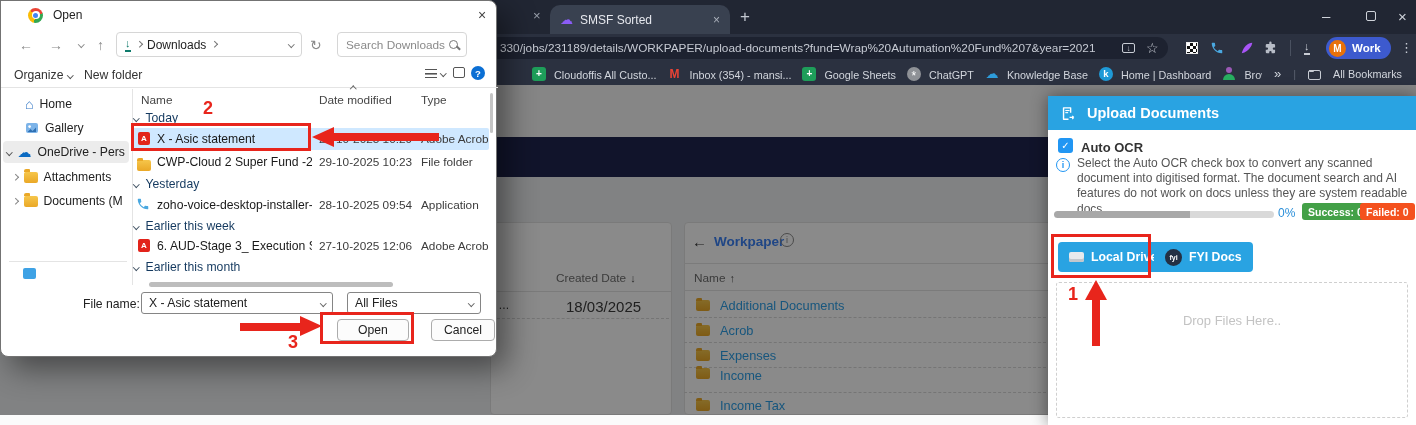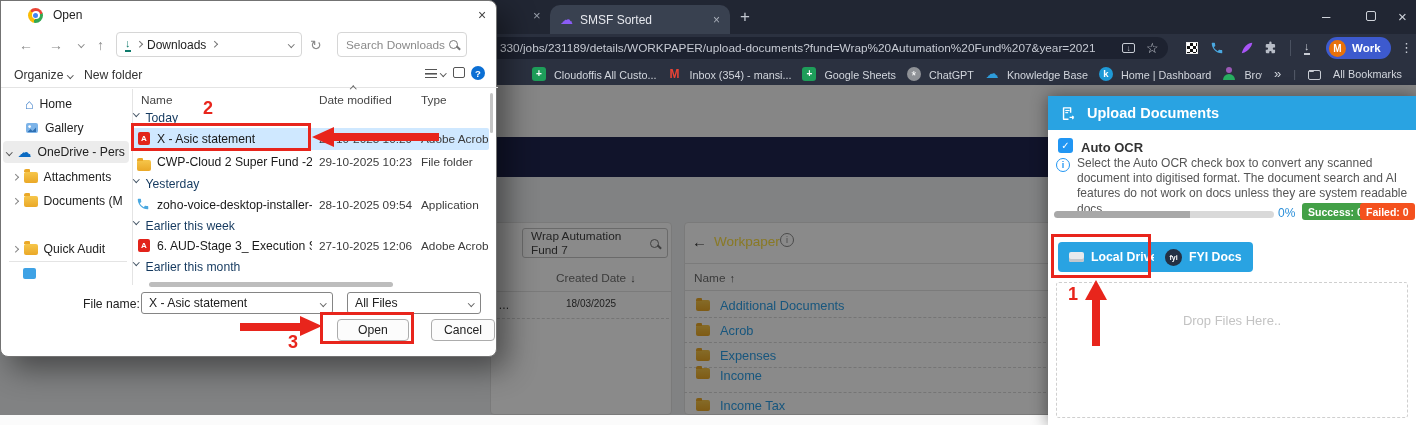--- a/index.html
+++ b/index.html
@@ -91,21 +91,21 @@
   .lines{width:12px;height:9px;border-top:1.6px solid #555;border-bottom:1.6px solid #555;background:linear-gradient(#555,#555) center/100% 1.6px no-repeat}
   .panebox{width:12px;height:11px;border:1.5px solid #555;border-radius:2px}
   .helpcirc{width:14px;height:14px;border-radius:50%;background:#0b6fd4;color:#fff;font-size:9.5px;font-weight:bold;display:inline-flex;align-items:center;justify-content:center}
   .sitem{display:flex;align-items:center;gap:6px;height:22px;font-size:12.2px;color:#222;padding-left:4px;border-radius:4px}
   .sitem.hl{background:#ececec}
   .fold{display:inline-block;width:14px;height:11px;background:linear-gradient(#f6c64b,#eaa827);border-radius:1.5px 2px 2px 2px;position:relative;flex:none}
   .fold::before{content:"";position:absolute;top:-2.5px;left:0;width:6px;height:3px;background:#eaa827;border-radius:2px 1px 0 0}
   .pdfic{display:inline-flex;width:12px;height:13px;background:#e2231a;border-radius:2px;color:#fff;font-size:8px;font-weight:bold;align-items:center;justify-content:center;flex:none}
   .pdfic::after{content:"A"}
   .hdrtext{font-size:11.8px;color:#454545}
-  .grouphdr{display:flex;gap:7px;font-size:12.2px;color:#14395f}
+  .grouphdr{display:flex;align-items:center;gap:7px;font-size:12.2px;color:#14395f}
   .frow{border-radius:2px}
   .frow.sel{background:#cfe8ff}
   .fname{font-size:12.2px;color:#1a1a1a;white-space:nowrap;overflow:hidden}
   .fdate,.ftype{font-size:11.8px;color:#3c3c3c;white-space:nowrap}
   .combo{border:1px solid #858585;border-radius:3px;background:#fff;display:flex;align-items:center;justify-content:space-between;font-size:12.2px;color:#222;padding:0 7px}
   .wbtn{border:1px solid #acacac;border-radius:4px;background:#fcfcfc;display:flex;align-items:center;justify-content:center;font-size:12.2px;color:#222}
   .hscroll{background:#bdbdbd;border-radius:3px}
   .vscroll{background:#c4c4c4;border-radius:2px}
   .sep{background:#e4e4e4}
 
@@ -197,36 +197,32 @@
       <span class="bmicon ic-fold-outline"></span>
       <span class="bmtext">All Bookmarks</span>
     </div>
   </div>
 
   <div class="ab" style="left:0;top:85px;width:1416px;height:52px;background:#f7f7f8"></div>
   <div class="ab" style="left:0;top:137px;width:1416px;height:40px;background:#202650"></div>
   <div class="ab" style="left:0;top:177px;width:1416px;height:238px;background:#eef0f3"></div>
 
   <div class="ab pagecard" style="left:490px;top:222px;width:182px;height:193px"></div>
-  <div class="ab searchbox" style="left:522px;top:228px;width:146px;height:30px">
-    <span>Wrap Autumation Fund 7</span>
-    <span class="mag"></span>
-  </div>
   <div class="ab colhead" style="left:556px;top:271px">
     <span>Created Date</span>
     <span class="glyph" style="font-size:11px;color:#555">↓</span>
   </div>
   <div class="ab sep" style="left:491px;top:291px;width:180px;height:1px"></div>
   <span class="ab" style="left:486px;top:298px;font-size:12.2px;color:#3b3b3b">ty ...</span>
-  <span class="ab" style="left:566px;top:298px;font-size:10px;color:#3b3b3b">18/03/2025</span>
+  <span class="ab" style="left:566px;top:298px;font-size:15px;color:#3b3b3b">18/03/2025</span>
   <div class="ab dash" style="left:497px;top:318px;width:172px;height:1px"></div>
 
   <div class="ab pagecard" style="left:684px;top:222px;width:372px;height:193px"></div>
   <span class="ab glyph" style="left:692px;top:234px;font-size:15px;color:#333;z-index:0">←</span>
-  <span class="ab" style="left:714px;top:234px;font-size:13.5px;font-weight:normal;color:#fde047">Workpaper</span>
+  <span class="ab" style="left:714px;top:234px;font-size:13.5px;font-weight:bold;color:#3b82f6">Workpaper</span>
   <span class="ab infocirc gray" style="left:780px;top:233px">i</span>
   <div class="ab sep" style="left:684px;top:263px;width:372px;height:1px"></div>
   <div class="ab colhead" style="left:694px;top:271px">
     <span>Name</span>
     <span class="glyph" style="font-size:11px;color:#555">↑</span>
   </div>
   <div class="ab sep" style="left:684px;top:290px;width:372px;height:1px"></div>
 
   <div class="ab" style="left:684px;top:293px;width:372px;height:25px;display:flex;align-items:center;gap:10px;padding-left:12px">
     <span class="fold"></span>
@@ -345,25 +341,20 @@
     <div class="ab sitem" style="left:8px;top:189px;width:120px">
       <span class="chev r sm" style="color:#888"></span>
       <span class="fold"></span>
       <span style="white-space:nowrap;overflow:hidden">Documents (M</span>
     </div>
     <div class="ab sitem" style="left:8px;top:165px;width:120px">
       <span class="chev r sm" style="color:#888"></span>
       <span class="fold"></span>
       <span>Attachments</span>
     </div>
-    <div class="ab sitem" style="left:8px;top:237px;width:120px">
-      <span class="chev r sm" style="color:#888"></span>
-      <span class="fold"></span>
-      <span>Quick Audit</span>
-    </div>
     <div class="ab sep" style="left:8px;top:260px;width:118px;height:1px"></div>
     <span class="ab" style="left:22px;top:267px;width:13px;height:11px;background:#3ea2e5;border-radius:2px"></span>
     <div class="ab sep" style="left:131px;top:88px;width:1px;height:196px"></div>
 
     <span class="ab hdrtext" style="left:140px;top:92px">Name</span>
     <span class="ab chev u sm" style="left:350px;top:86px;color:#666"></span>
     <span class="ab hdrtext" style="left:318px;top:92px">Date modified</span>
     <span class="ab hdrtext" style="left:420px;top:92px">Type</span>
     <div class="ab vscroll" style="left:489px;top:92px;width:3px;height:40px"></div>
 

